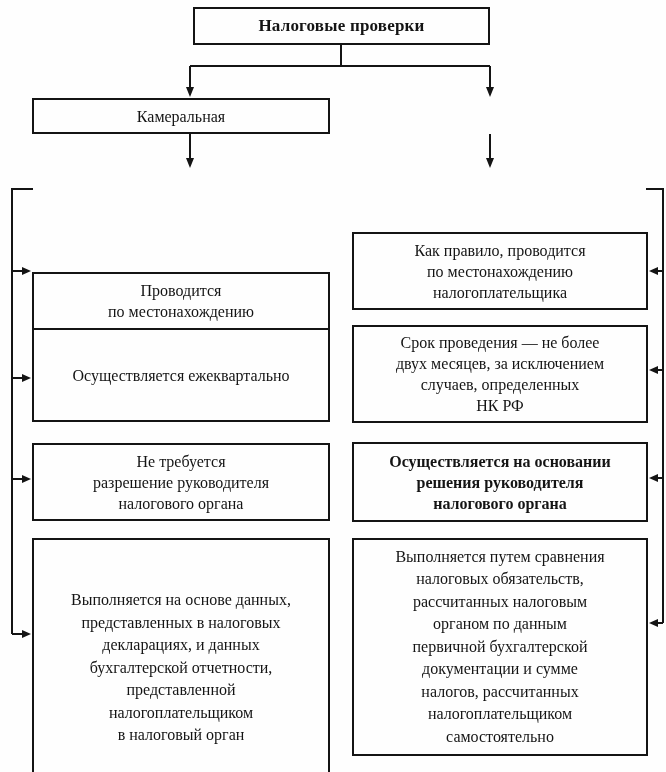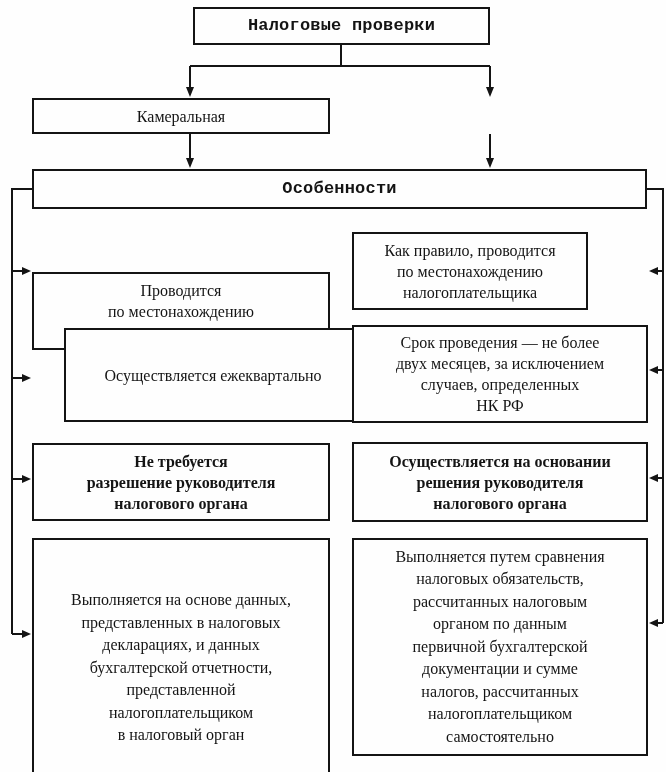--- a/index.html
+++ b/index.html
@@ -31,33 +31,32 @@
   .box .txt {
     white-space: pre-line;
     font-size: 16px;
     line-height: 21px;
   }
   .hdr .txt {
     font-weight: bold;
     font-size: 17px;
     line-height: 20px;
     letter-spacing: .2px;
-    font-family: Liberation Mono, monospace;
   }
   .big .txt { line-height: 22.5px; font-family: Liberation Serif, serif; }
   
   .b-title { left: 193px; top: 7px;  width: 297px; height: 38px; }
   .b-kam   { left: 32px;  top: 98px; width: 298px; height: 36px; }
   .b-vyz   { left: 352px; top: 98px; width: 296px; height: 36px; }
   .b-osob  { left: 32px;  top: 169px; width: 615px; height: 40px; }
   .b-l1 { left: 32px;  top: 232px; width: 298px; height: 78px; margin-top: 40px; }
-  .b-l2 { left: 32px;  top: 328px; width: 298px; height: 94px; margin-left: 32px; }
-  .b-l3 { left: 32px;  top: 443px; width: 298px; height: 78px; font-weight: bold; }
+  .b-l2 { left: 32px;  top: 328px; width: 298px; height: 94px; }
+  .b-l3 { left: 32px;  top: 443px; width: 298px; height: 78px; }
   .b-l4 { left: 32px;  top: 538px; width: 298px; height: 260px; }
-  .b-r1 { left: 352px; top: 232px; width: 236px; height: 78px; }
+  .b-r1 { left: 352px; top: 232px; width: 296px; height: 78px; }
   .b-r2 { left: 352px; top: 325px; width: 296px; height: 98px; }
   .b-r3 { left: 352px; top: 442px; width: 296px; height: 80px; font-weight: bold; }
   .b-r4 { left: 352px; top: 538px; width: 296px; height: 218px; }
 </style>
 </head>
 <body>
 
 <div class="canvas">
 
   <svg class="connectors" viewBox="0 0 666 772" xmlns="http://www.w3.org/2000/svg">
@@ -93,23 +92,20 @@
 
   <div class="box hdr b-title">
     <span class="txt">Налоговые проверки</span>
   </div>
 
   <div class="box b-kam">
     <span class="txt">Камеральная</span>
   </div>
 
 
-  <div class="box hdr b-osob">
-    <span class="txt">Особенности</span>
-  </div>
 
   <div class="box b-l1">
     <span class="txt">Проводится
 по местонахождению
 налогового органа</span>
   </div>
   <div class="box b-r1">
     <span class="txt">Как правило, проводится
 по местонахождению
 налогоплательщика</span>

